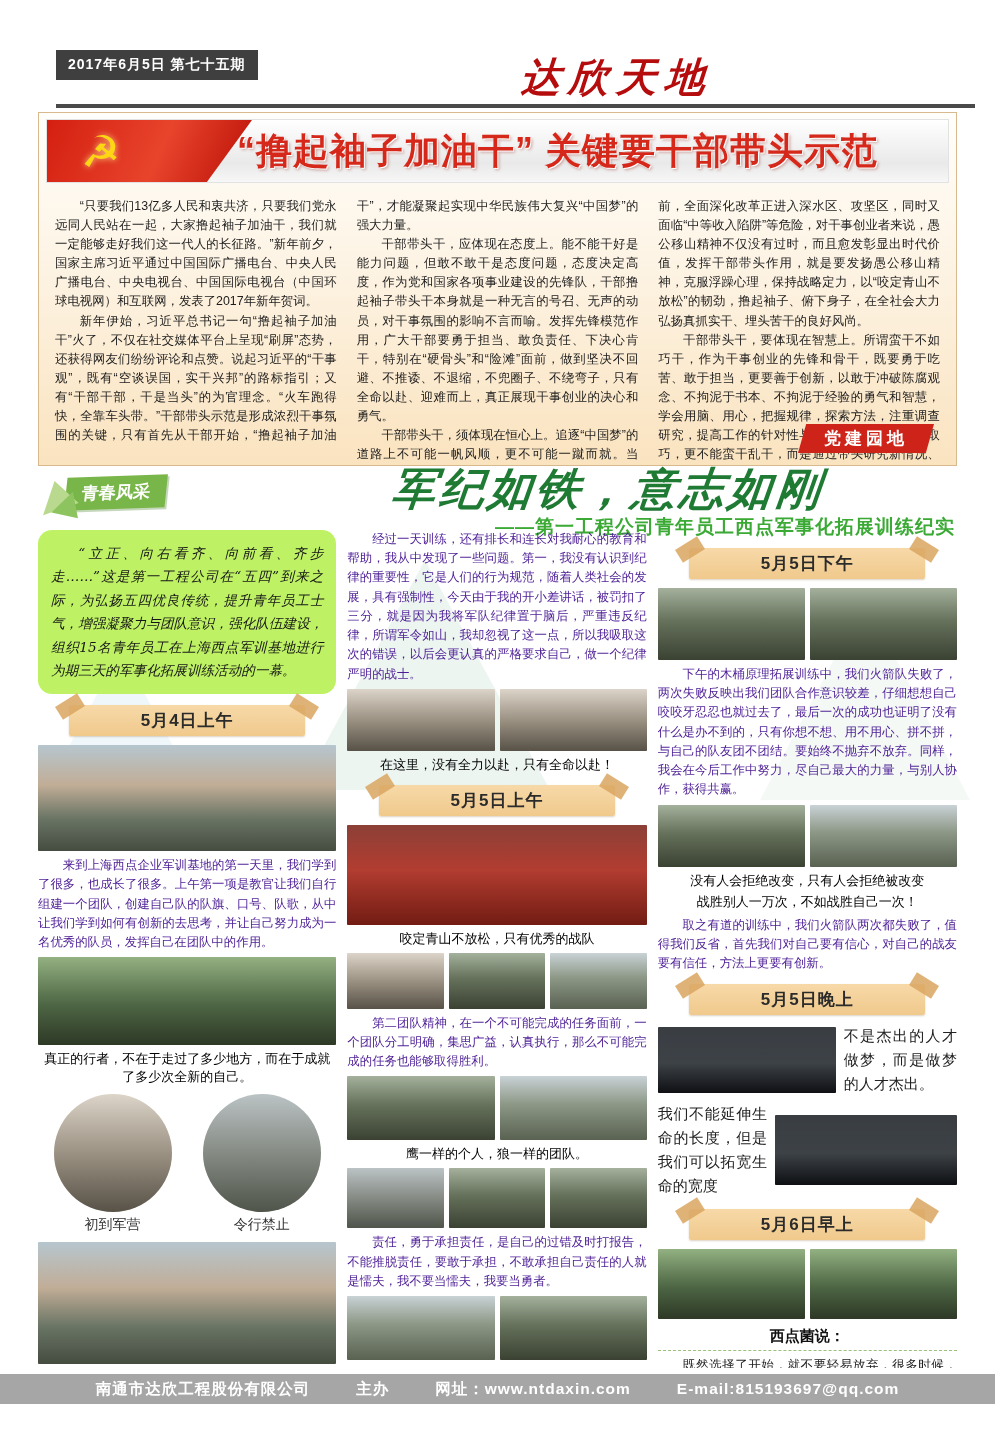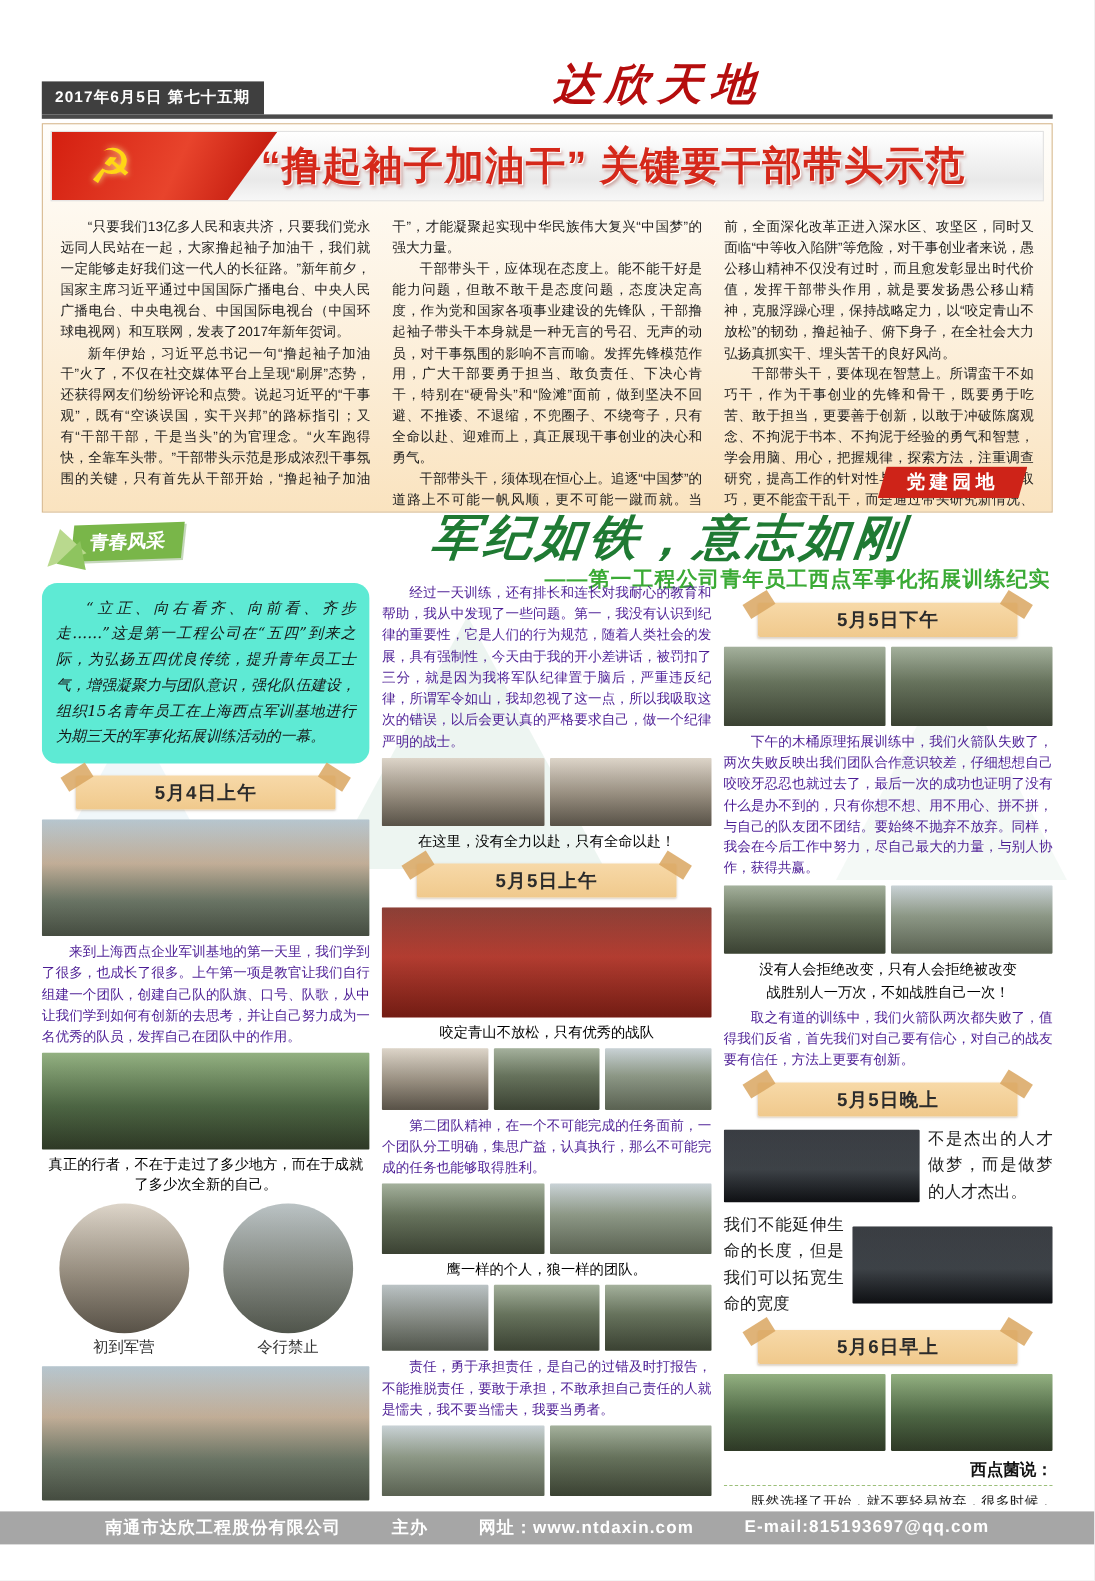--- a/index.html
+++ b/index.html
@@ -1,21 +1,21 @@
 <!DOCTYPE html>
 <html><head>
 <meta charset="utf-8">
 <style>
   html,body{margin:0;padding:0;background:#e8e8e8;}
   .page{position:relative;width:995px;height:1437px;background:#fff;margin:0 auto;
         font-family:"Liberation Sans","DejaVu Sans",sans-serif;overflow:hidden;color:#222;}
 
   
-  .header{position:absolute;top:50px;left:38px;width:919px;height:54px;
-          border-bottom:4px solid #4a4a4a;display:flex;align-items:flex-end;}
+  .header{position:absolute;top:50px;left:56px;width:919px;height:54px;
+          border-bottom:4px solid #4a4a4a;display:flex;align-items:flex-start;}
   .issue-badge{background:#3f3f3f;color:#fff;font-size:14px;font-weight:bold;
                padding:6px 12px;letter-spacing:1px;}
   .masthead{flex:1;text-align:center;font-family:"DejaVu Serif","Liberation Serif",serif;
             font-style:italic;font-weight:bold;font-size:40px;color:#b50d0d;
             letter-spacing:8px;transform:skewX(-4deg);}
   .section-right{display:flex;align-items:flex-end;gap:8px;}
   .section-title{font-size:27px;font-weight:bold;color:#111;letter-spacing:3px;}
   .page-number{font-size:46px;font-weight:bold;color:#c61212;line-height:.9;}
 
   
@@ -69,21 +69,21 @@
            clip-path:polygon(50% 0,0 100%,100% 100%);}
 
   
   .cols{position:absolute;top:530px;left:38px;width:919px;height:838px;
         display:flex;gap:11px;}
   .col{position:relative;overflow:hidden;}
   .col-left{width:300px;}
   .col-mid{width:301px;}
   .col-right{width:301px;}
 
-  .intro-box{background:#5eead4;border-radius:14px;padding:12px 13px;
+  .intro-box{background:#bef264;border-radius:14px;padding:12px 13px;
              font-family:"DejaVu Serif","Liberation Serif",serif;font-style:italic;
              font-size:13.6px;line-height:1.72;color:#151515;text-align:justify;text-indent:2em;}
 
   .ribbon{position:relative;width:236px;height:31px;margin:11px auto 9px;
           background:linear-gradient(180deg,#f7d9a8,#f0c98c);
           display:flex;align-items:center;justify-content:center;
           font-size:17px;font-weight:bold;color:#2b2b2b;letter-spacing:1px;
           border-radius:2px;box-shadow:0 1px 2px rgba(120,80,30,.25);}
   .ribbon::before,.ribbon::after{content:"";position:absolute;width:26px;height:15px;
           background:rgba(217,166,96,.85);}
@@ -108,21 +108,21 @@
   .row{display:flex;gap:5px;margin:5px 0;}
   .row .photo{flex:1;}
 
   .circle-row{display:flex;justify-content:space-around;margin:8px 0 2px;}
   .circle{width:118px;height:118px;border-radius:50%;}
   .circle-caps{display:flex;justify-content:space-around;font-size:14px;color:#333;margin:4px 0 8px;}
 
   .media-text-row{display:flex;gap:8px;align-items:center;margin:6px 0;}
   .side-text{font-size:15px;line-height:1.6;color:#222;text-align:justify;}
 
-  .xidian-title{text-align:right;font-size:15px;font-weight:bold;color:#111;margin:8px 0 3px;}
+  .xidian-title{text-align:center;font-size:15px;font-weight:bold;color:#111;margin:8px 0 3px;}
   .dashes{border-top:1px dashed #9cbf7a;margin:4px 0;}
   .xidian-text{font-size:12.6px;line-height:1.6;text-align:justify;color:#1c1c1c;text-indent:2em;margin:4px 0;}
 
   
   .footer{position:absolute;left:0;top:1374px;width:995px;height:30px;background:#a6a6a6;
           color:#fff;display:flex;align-items:center;justify-content:center;gap:46px;
           font-size:15.5px;font-weight:bold;letter-spacing:1px;}
 </style>
 </head>
 <body>

